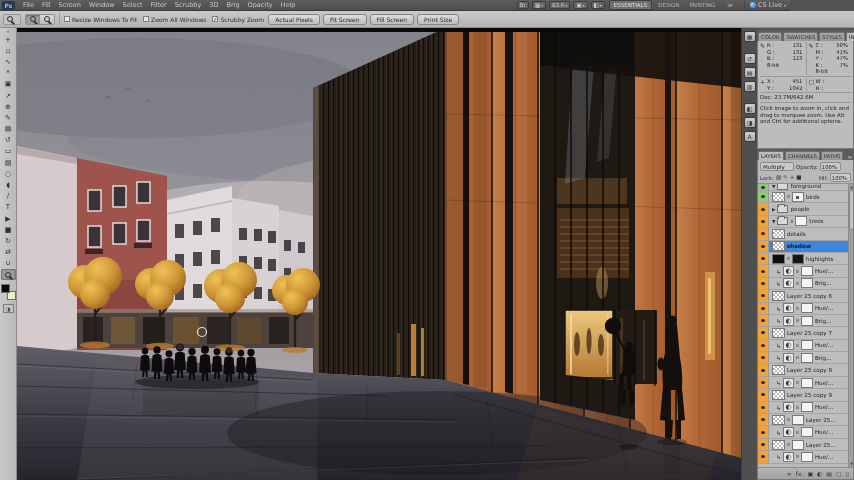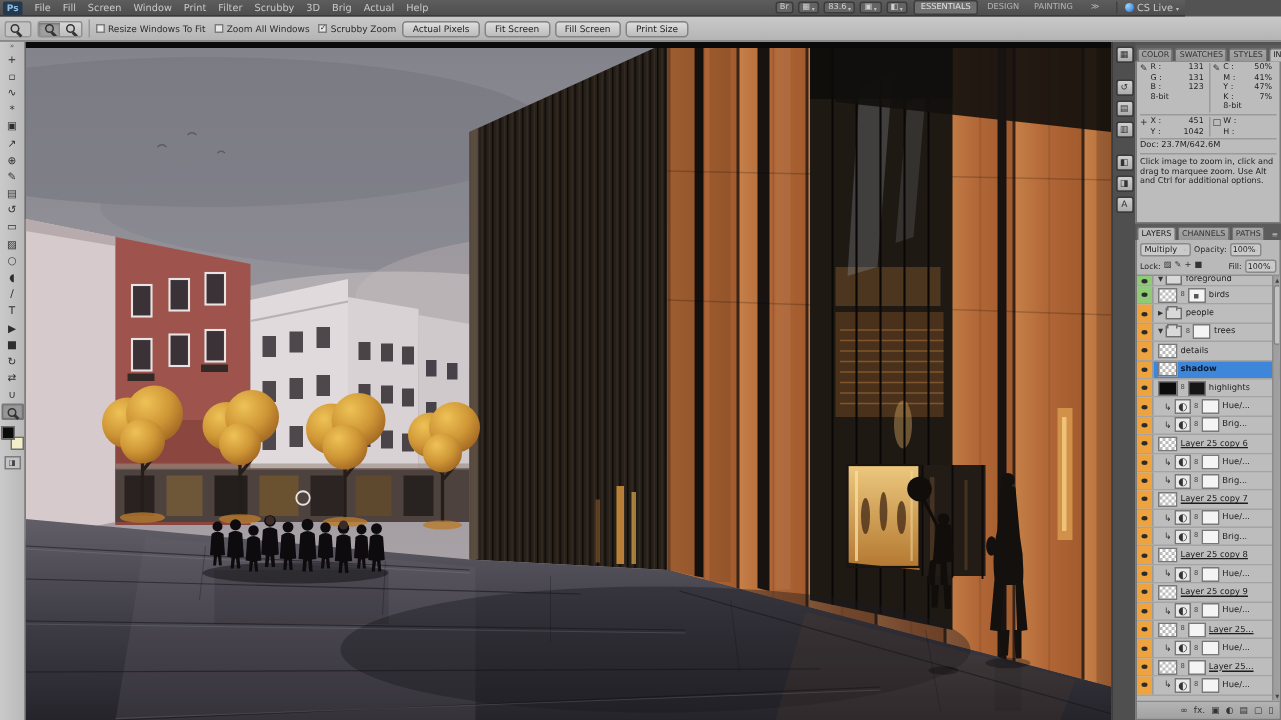--- a/index.html
+++ b/index.html
@@ -123,26 +123,26 @@
 </head>
 <body>
 
 <div class="menubar">
   <div class="ps-logo">Ps</div>
   <div id="menu-items" style="display:flex;height:100%;">
       <div class="menu-item">File</div>
       <div class="menu-item">Fill</div>
       <div class="menu-item">Screen</div>
       <div class="menu-item">Window</div>
-      <div class="menu-item">Print</div>
+      <div class="menu-item">Select</div>
       <div class="menu-item">Filter</div>
       <div class="menu-item">Scrubby</div>
       <div class="menu-item">3D</div>
       <div class="menu-item">Brig</div>
-      <div class="menu-item">Actual</div>
+      <div class="menu-item">Opacity</div>
       <div class="menu-item">Help</div>
     </div>
   <div class="appbar-right">
     <div id="appbar-icons" style="display:flex;gap:3px;">
         <div class="appbar-btn">
           <span>Br</span>
         </div>
         <div class="appbar-btn">
           <span>▦</span>
           <span class="caret">▾</span>

